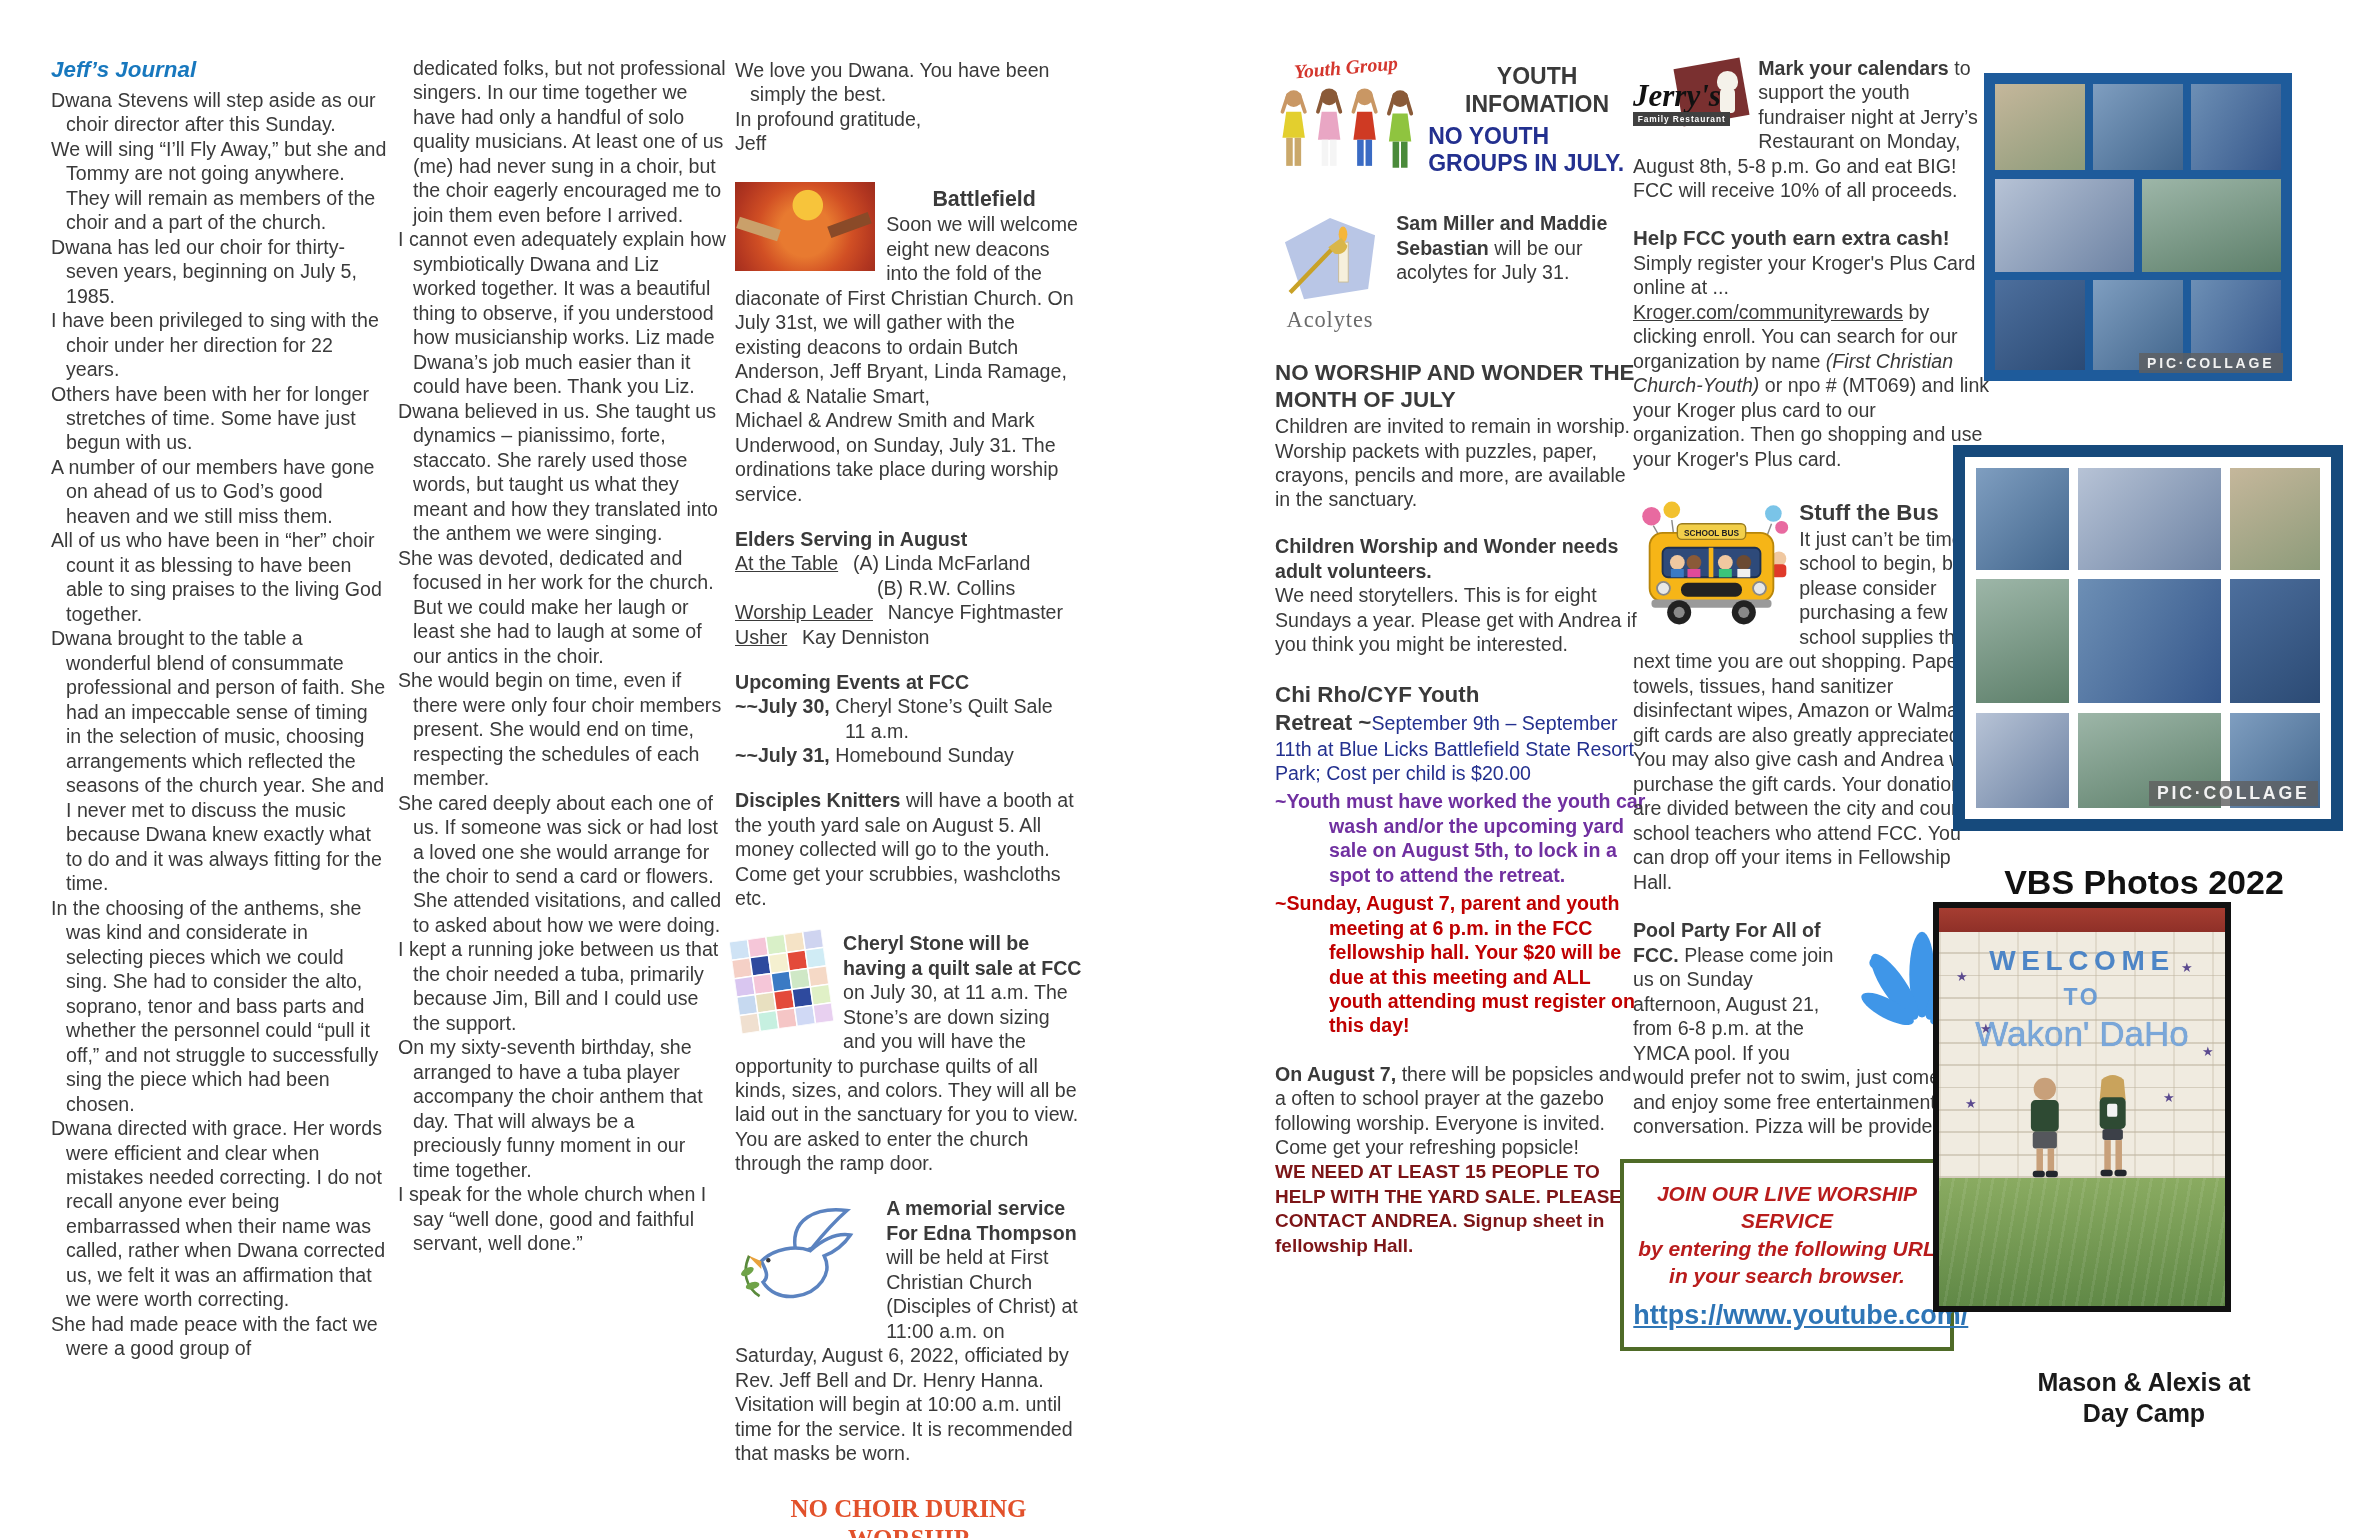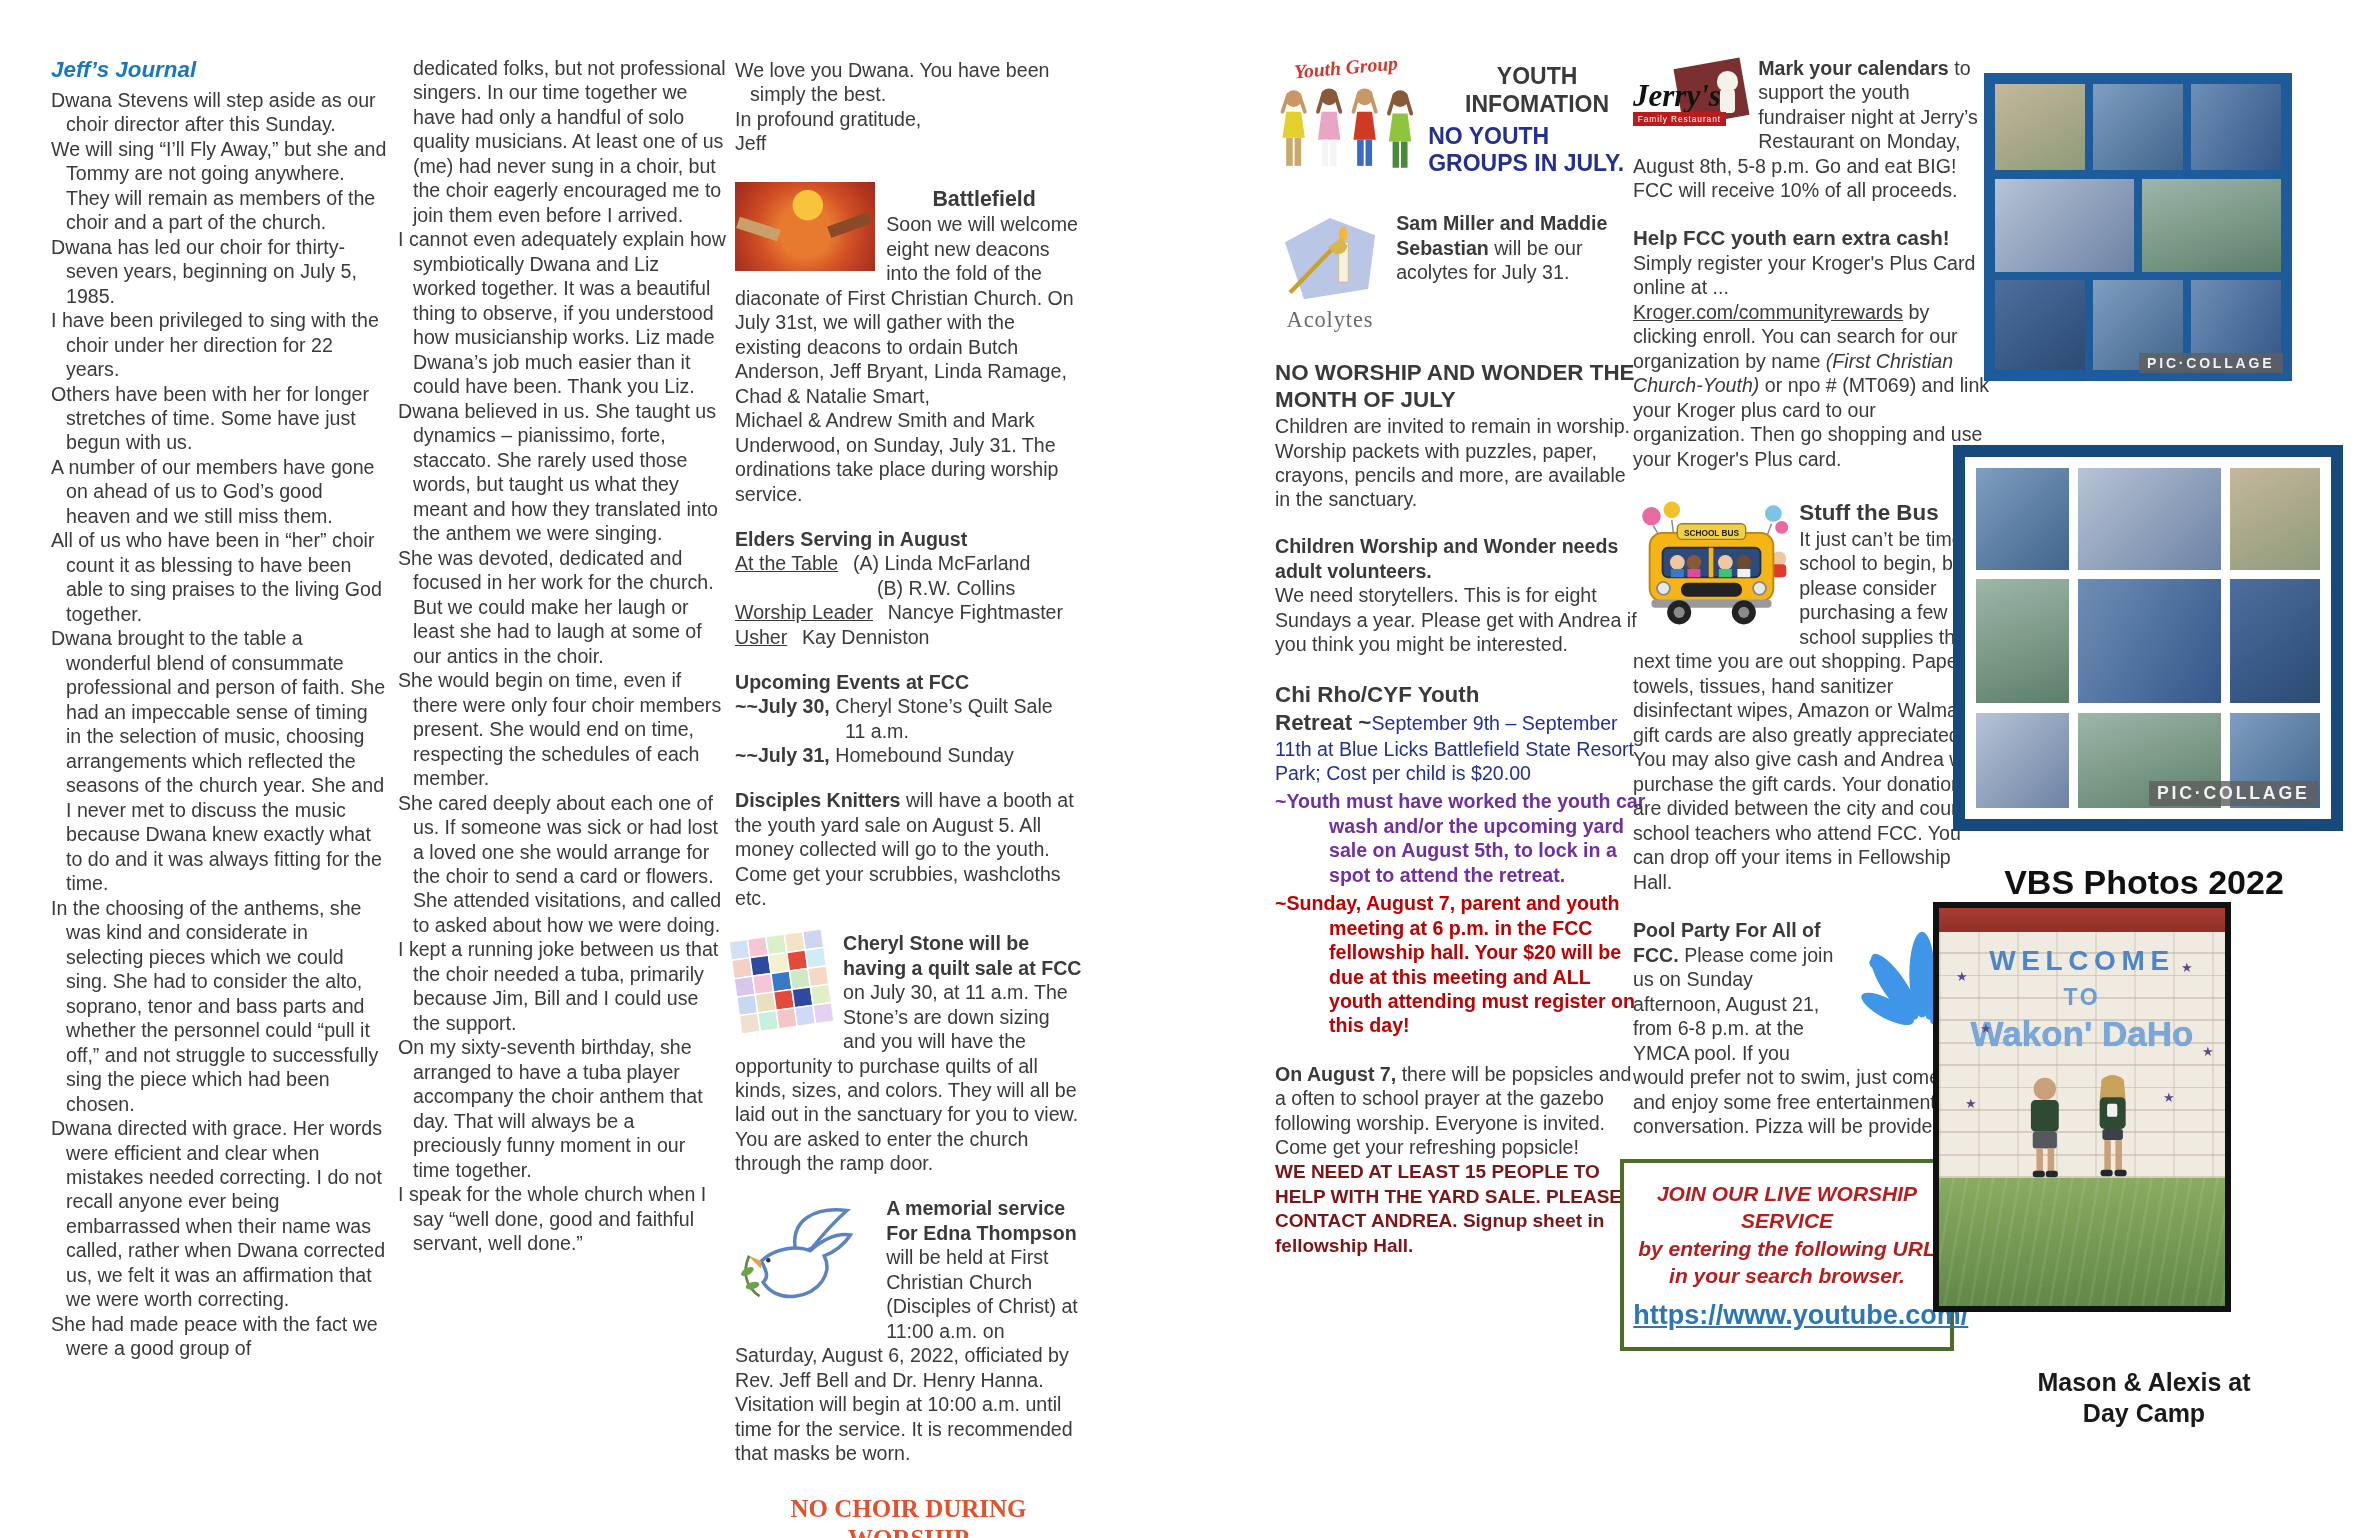--- a/index.html
+++ b/index.html
@@ -55,22 +55,22 @@
   .red-note{color:#c00000;font-weight:700;margin-top:3.7px;}
   .maroon{color:#7d1517;font-weight:700;font-size:19px;line-height:1.3;}
 
   
   .jerrys{float:left;width:114px;height:82px;margin:3.7px 11.2px 3.7px 0;position:relative;}
   .jerrys-tile{position:absolute;right:1.9px;top:3.7px;width:67px;height:58px;background:#7a3030;transform:rotate(-10deg);}
   .jerrys-chef{position:absolute;right:9.3px;top:11.2px;width:20.5px;height:20.5px;border-radius:50% 50% 40% 40%;background:#f5f2ea;}
   .jerrys-chef::after{content:"";position:absolute;left:2.8px;top:18.6px;width:15px;height:24px;background:#f5f2ea;border-radius:3.7px;}
   .jerrys-script{position:absolute;left:0;top:17px;font-family:"Liberation Serif",serif;
        font-style:italic;font-weight:700;font-size:31px;color:#111;}
-  .jerrys-bar{position:absolute;left:0;top:52px;background:#b91c1c;color:#fff;font-size:8.4px;
-       font-weight:400;padding:1.9px 4.7px;letter-spacing:0.9px;}
+  .jerrys-bar{position:absolute;left:0;top:52px;background:#404040;color:#fff;font-size:8.4px;
+       font-weight:700;padding:1.9px 4.7px;letter-spacing:0.9px;}
   .kroger-link{color:#3a3a3a;font-weight:400;}
   .bus-wrap{float:left;width:157px;height:132px;margin:1.9px 9.3px 1.9px 0;}
   .bus-head{font-weight:700;font-size:22.4px;padding-top:3.7px;}
   .splash-wrap{float:right;width:138px;height:119px;margin:0 0 3.7px 7.5px;}
   .live-box{margin-top:20.5px;margin-left:-13px;width:334px;border:4.7px solid #4f6b28;
       padding:17px 9.3px 15px 9.3px;text-align:center;box-sizing:border-box;}
   .live-line{font-weight:700;font-style:italic;font-size:21px;line-height:1.3;color:#b91c1c;}
   .live-url{display:inline-block;margin-top:9.3px;font-weight:700;font-size:27px;color:#2e75b6;text-decoration:underline;}
 
   
@@ -99,21 +99,21 @@
   .vbs-roof{height:24px;background:linear-gradient(#a63d31,#8f3028);}
   .vbs-wall{position:relative;height:246px;
       background:
         repeating-linear-gradient(0deg,rgba(190,180,160,.55) 0 1.9px,rgba(0,0,0,0) 1.9px 22.4px),
         repeating-linear-gradient(90deg,rgba(200,190,170,.4) 0 1.9px,rgba(0,0,0,0) 1.9px 39px),
         #f0ebe0;}
   .vbs-welcome{position:absolute;left:0;right:0;top:13px;text-align:center;font-weight:700;
       font-size:28px;letter-spacing:5.6px;color:#4d85c6;}
   .vbs-to{position:absolute;left:0;right:0;top:52px;text-align:center;font-weight:700;
       font-size:23px;letter-spacing:2.8px;color:#6b9cd4;}
-  .vbs-name{position:absolute;left:0;right:0;top:82px;text-align:center;font-weight:700;
+  .vbs-name{position:absolute;left:0;right:0;top:82px;text-align:center;font-weight:400;
       font-size:35px;color:#7aa7d9;text-shadow:0 0 0.9px #4d85c6;}
   .star{position:absolute;color:#5b4a8f;font-size:13px;font-style:normal;}
   .star::before{content:"★";}
   .kids-svg{position:absolute;left:50%;bottom:-5.6px;transform:translateX(-50%);}
   .vbs-grass{height:140px;background:
       repeating-linear-gradient(100deg,rgba(255,255,255,.08) 0 2.8px,rgba(0,0,0,0) 2.8px 13px),
       linear-gradient(180deg,#8aab61,#5c8544);}
   .vbs-caption{position:absolute;left:1995px;top:1367px;width:298px;text-align:center;
       font-weight:700;font-size:25px;line-height:1.25;color:#1a1a1a;}
   a{cursor:pointer;text-align:center;}

